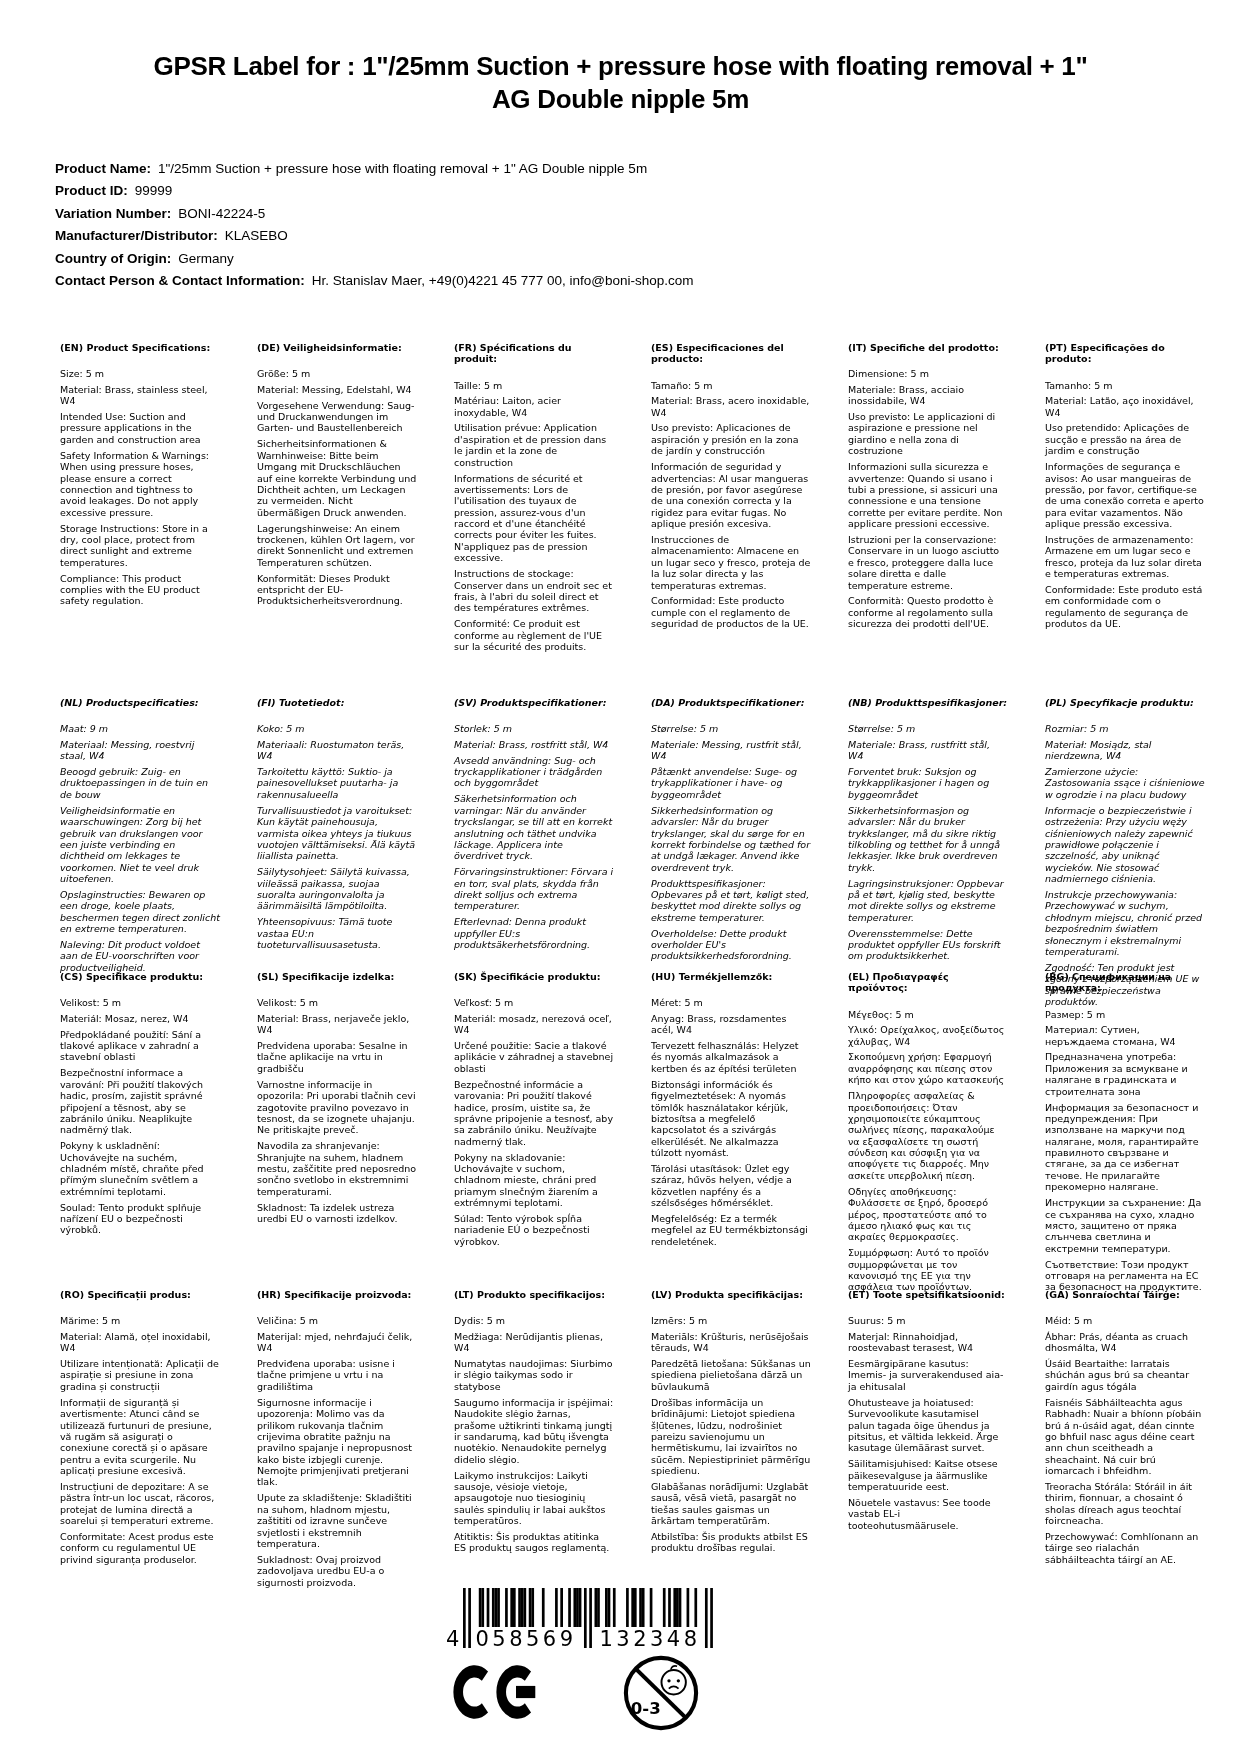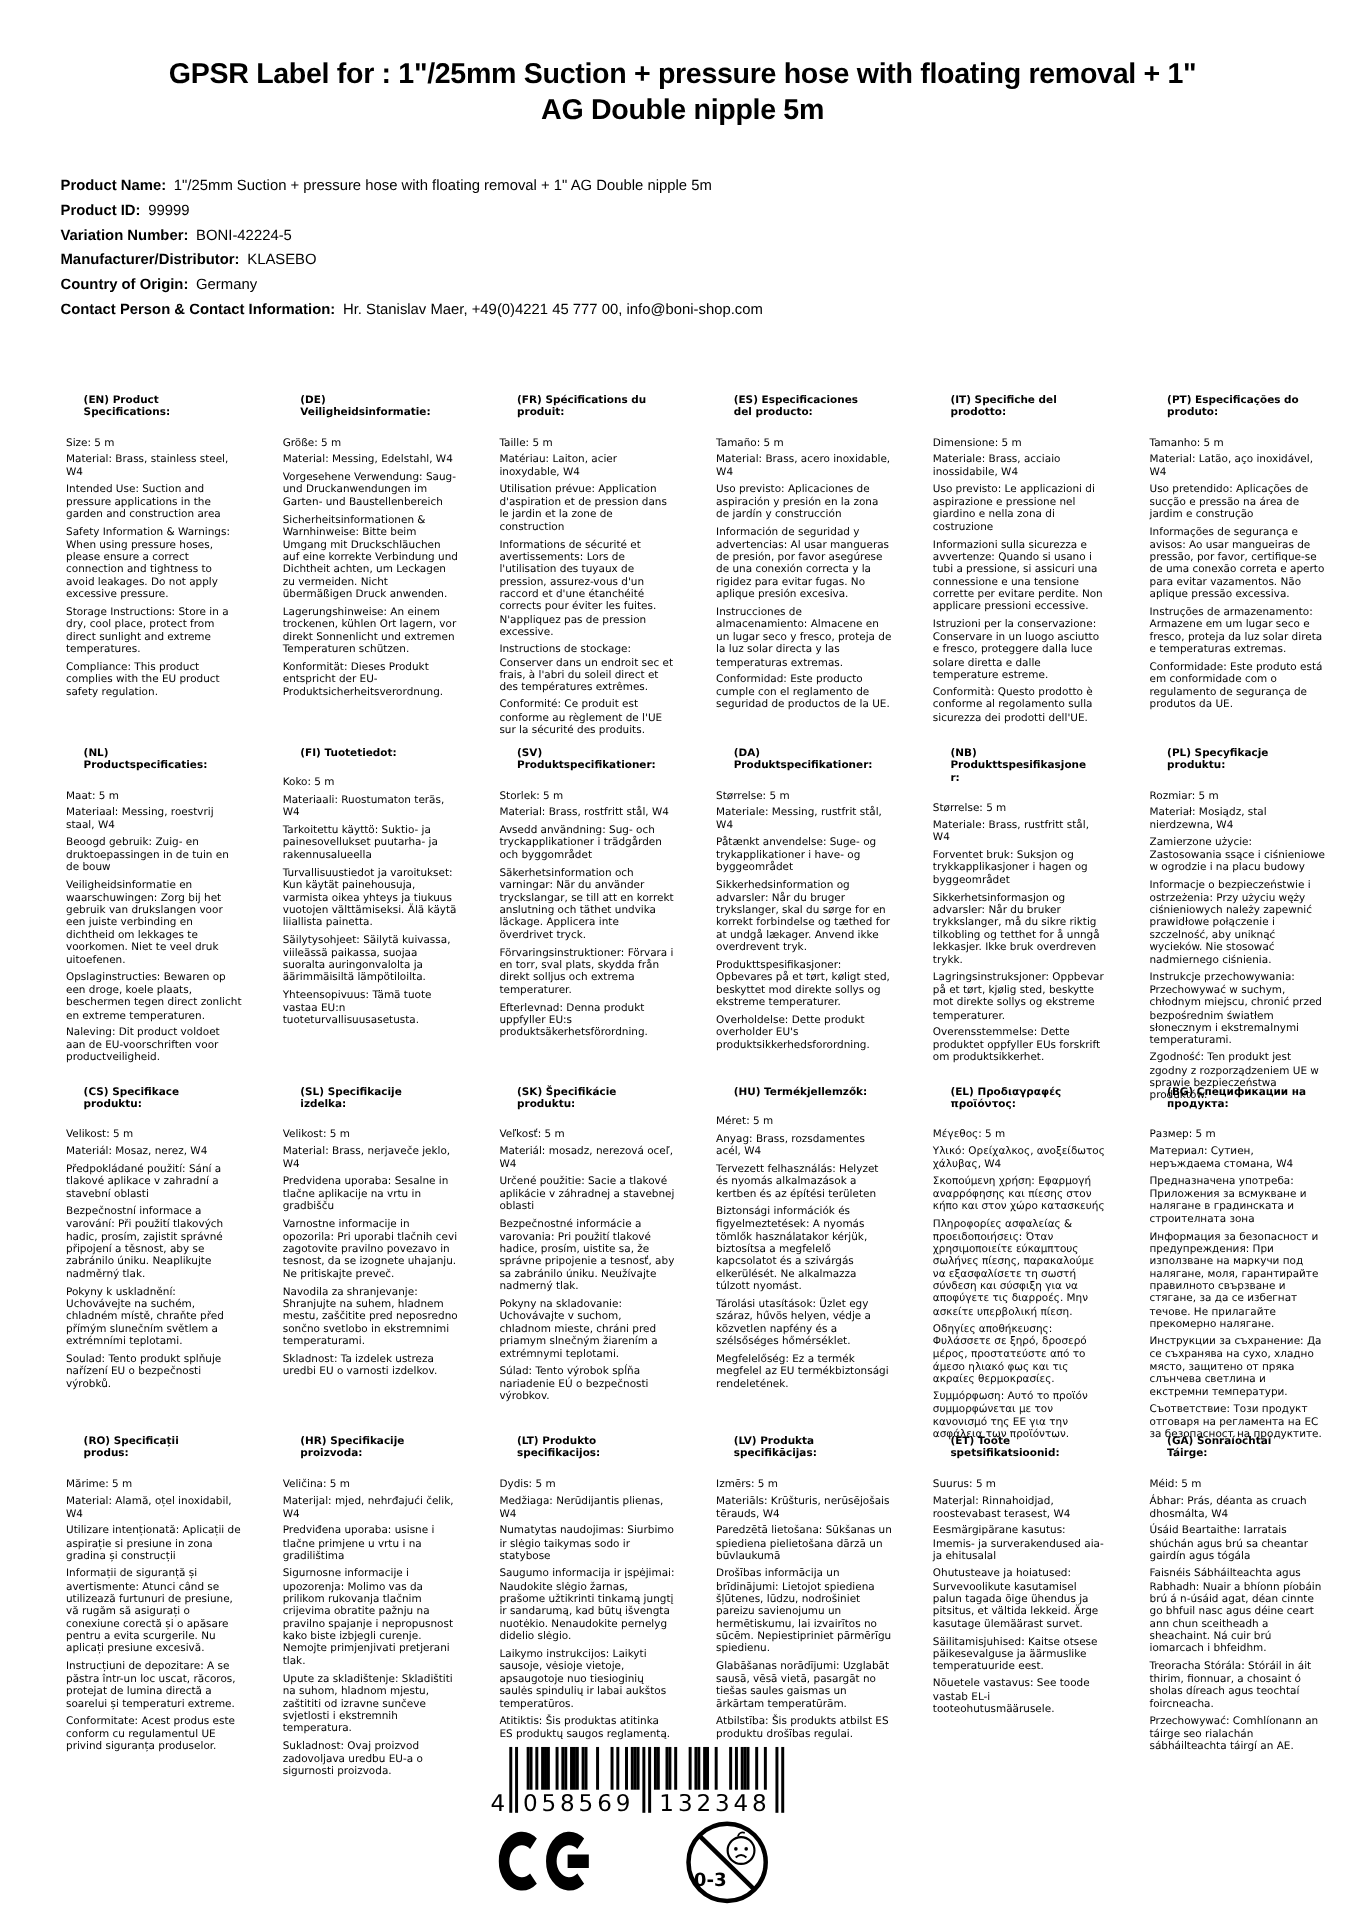--- a/index.html
+++ b/index.html
@@ -20,25 +20,25 @@
   }
   .pi-row { white-space:nowrap; }
   .pi-label { font-weight:bold; }
   .pi-value { margin-left:7px; }
   .lang-row {
     position:absolute; left:60px;
     display:grid; grid-template-columns:repeat(6,160px); column-gap:37px;
     align-items:start;
   }
   .lang-row.row-1 { top:342px; }
-  .lang-row.row-2 { top:663px; }
+  .lang-row.row-2 { top:697px;font-style:italic; }
   .lang-row.row-3 { top:971px; }
   .lang-row.row-4 { top:1289px; }
   .lang-block { font-size:9.5px; line-height:1.2; overflow-wrap:anywhere; }
-  .lb-header { font-weight:bold; margin:16px; }
+  .lb-header { font-weight:bold; margin:0; }
   .lb-size { margin:15px 0 4px 0; }
   .lb-para { margin:0 0 4.5px 0; }
   .barcode-wrap { position:absolute; left:443px; top:1588px; }
   .bc-digit {
     font-family:"DejaVu Sans", sans-serif; font-size:21px; fill:#000;
   }
   .ce-wrap { position:absolute; left:453px; top:1662px; }
   .age-wrap { position:absolute; left:622px; top:1654px; }
 </style>
 </head>
@@ -140,21 +140,21 @@
           <p class="lb-para">Uso pretendido: Aplicações de sucção e pressão na área de jardim e construção</p>
           <p class="lb-para">Informações de segurança e avisos: Ao usar mangueiras de pressão, por favor, certifique-se de uma conexão correta e aperto para evitar vazamentos. Não aplique pressão excessiva.</p>
           <p class="lb-para">Instruções de armazenamento: Armazene em um lugar seco e fresco, proteja da luz solar direta e temperaturas extremas.</p>
           <p class="lb-para">Conformidade: Este produto está em conformidade com o regulamento de segurança de produtos da UE.</p>
         </div>
     </div>
   </div>
   <div class="lang-row row-2">
     <div class="lang-block">
       <p class="lb-header">(NL) Productspecificaties:</p>
-      <p class="lb-size">Maat: 5 m</p>
+      <p class="lb-size">Maat: 9 m</p>
       <div class="lb-paras">
           <p class="lb-para">Materiaal: Messing, roestvrij staal, W4</p>
           <p class="lb-para">Beoogd gebruik: Zuig- en druktoepassingen in de tuin en de bouw</p>
           <p class="lb-para">Veiligheidsinformatie en waarschuwingen: Zorg bij het gebruik van drukslangen voor een juiste verbinding en dichtheid om lekkages te voorkomen. Niet te veel druk uitoefenen.</p>
           <p class="lb-para">Opslaginstructies: Bewaren op een droge, koele plaats, beschermen tegen direct zonlicht en extreme temperaturen.</p>
           <p class="lb-para">Naleving: Dit product voldoet aan de EU-voorschriften voor productveiligheid.</p>
         </div>
     </div>
 
     <div class="lang-block">

